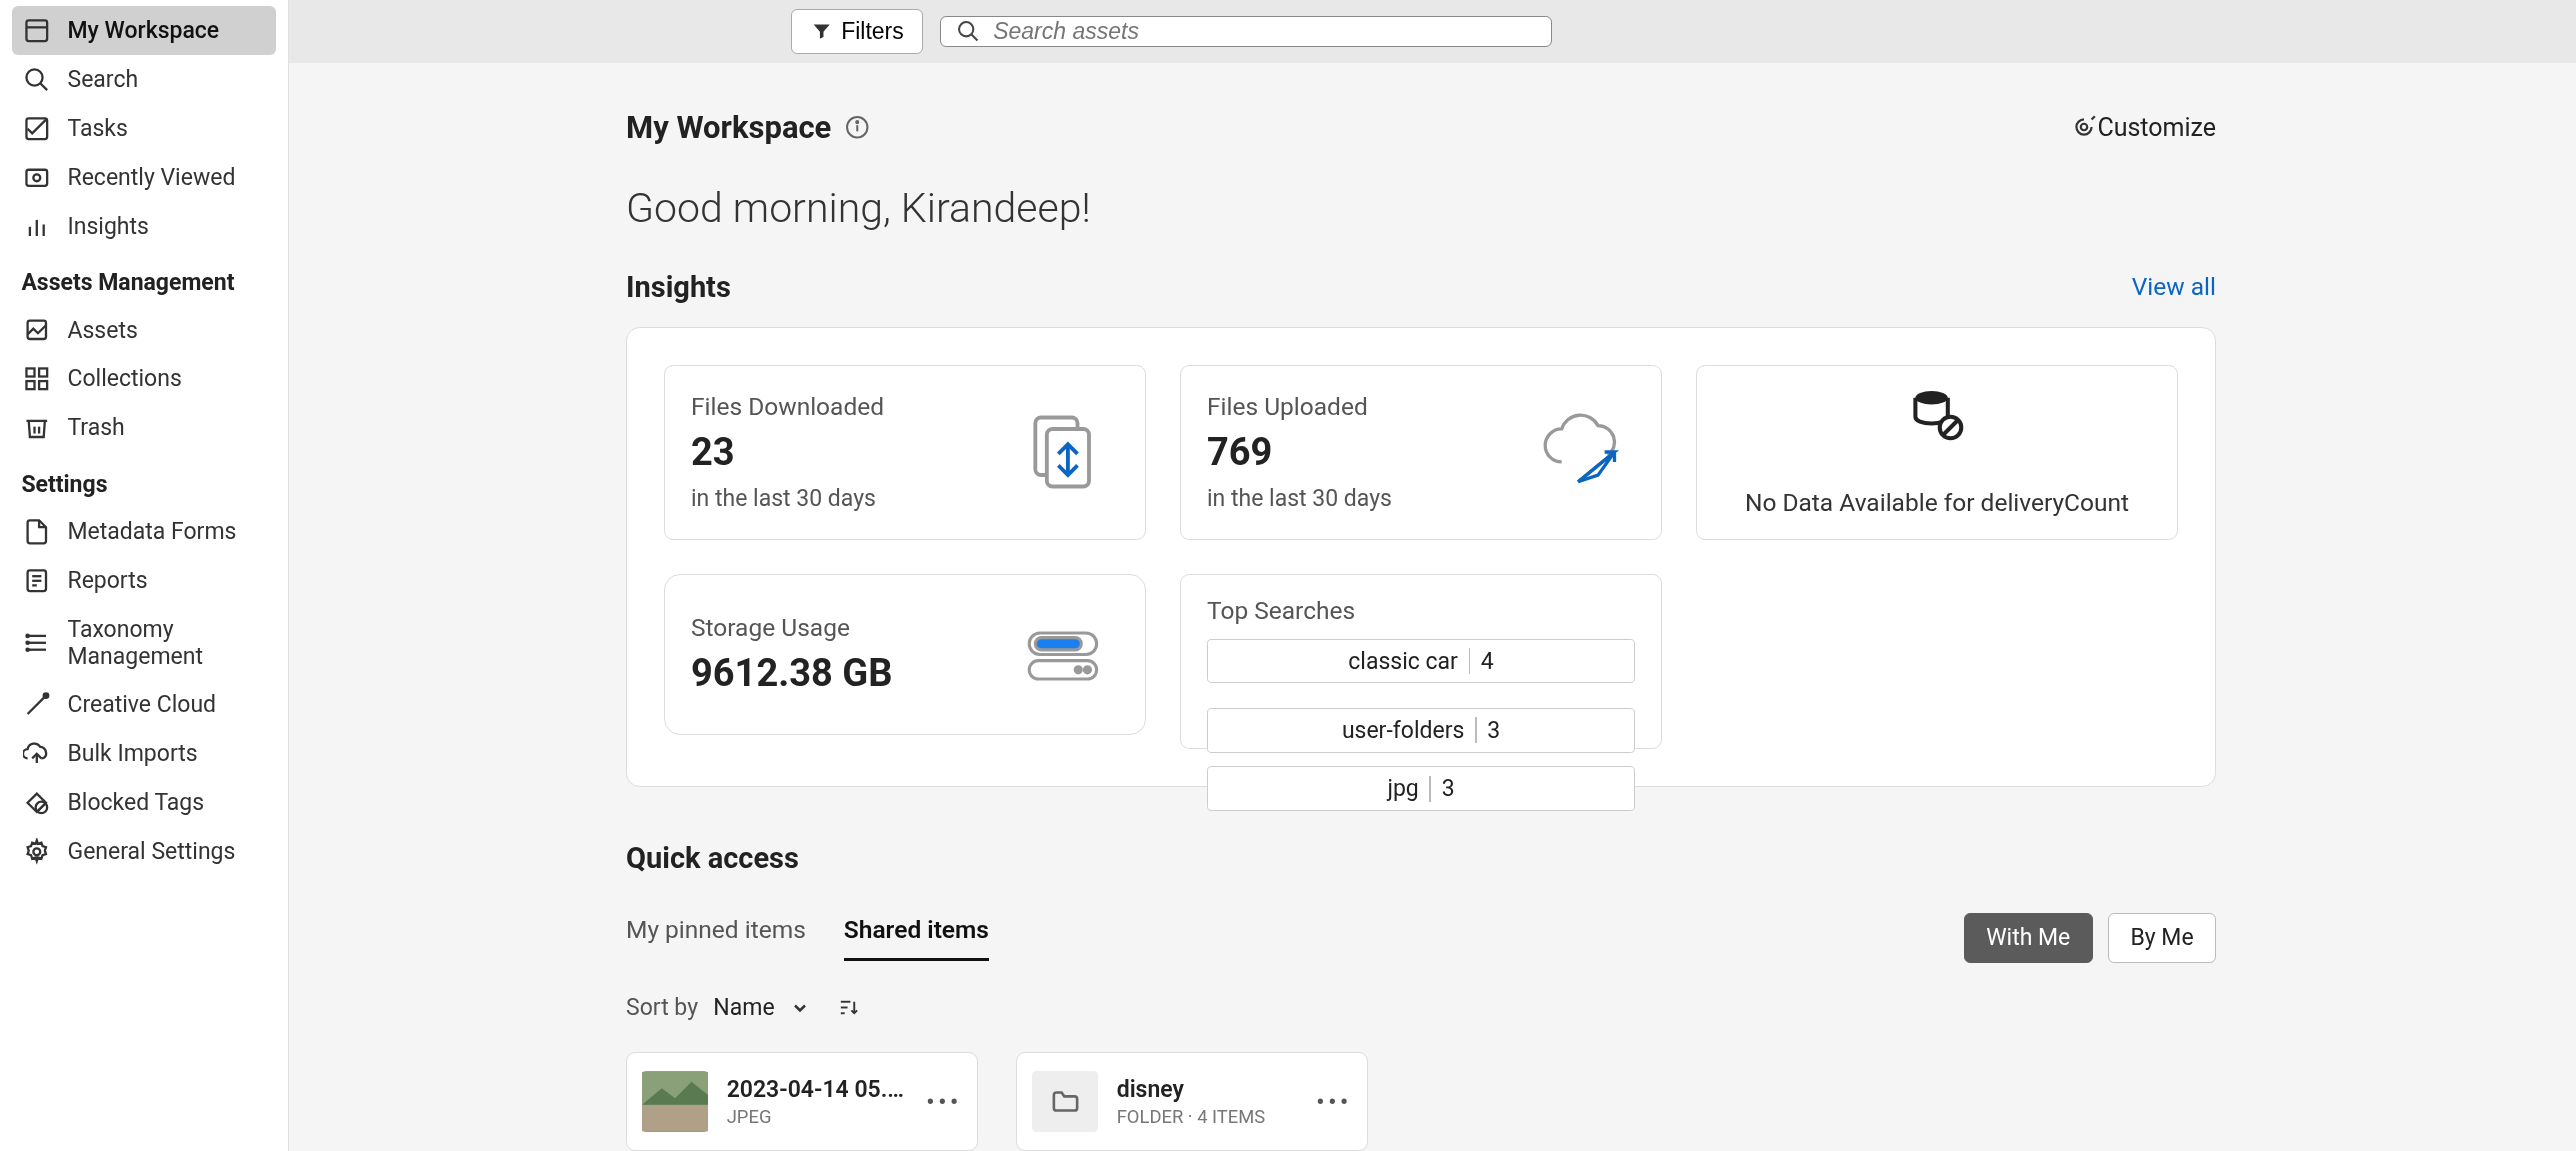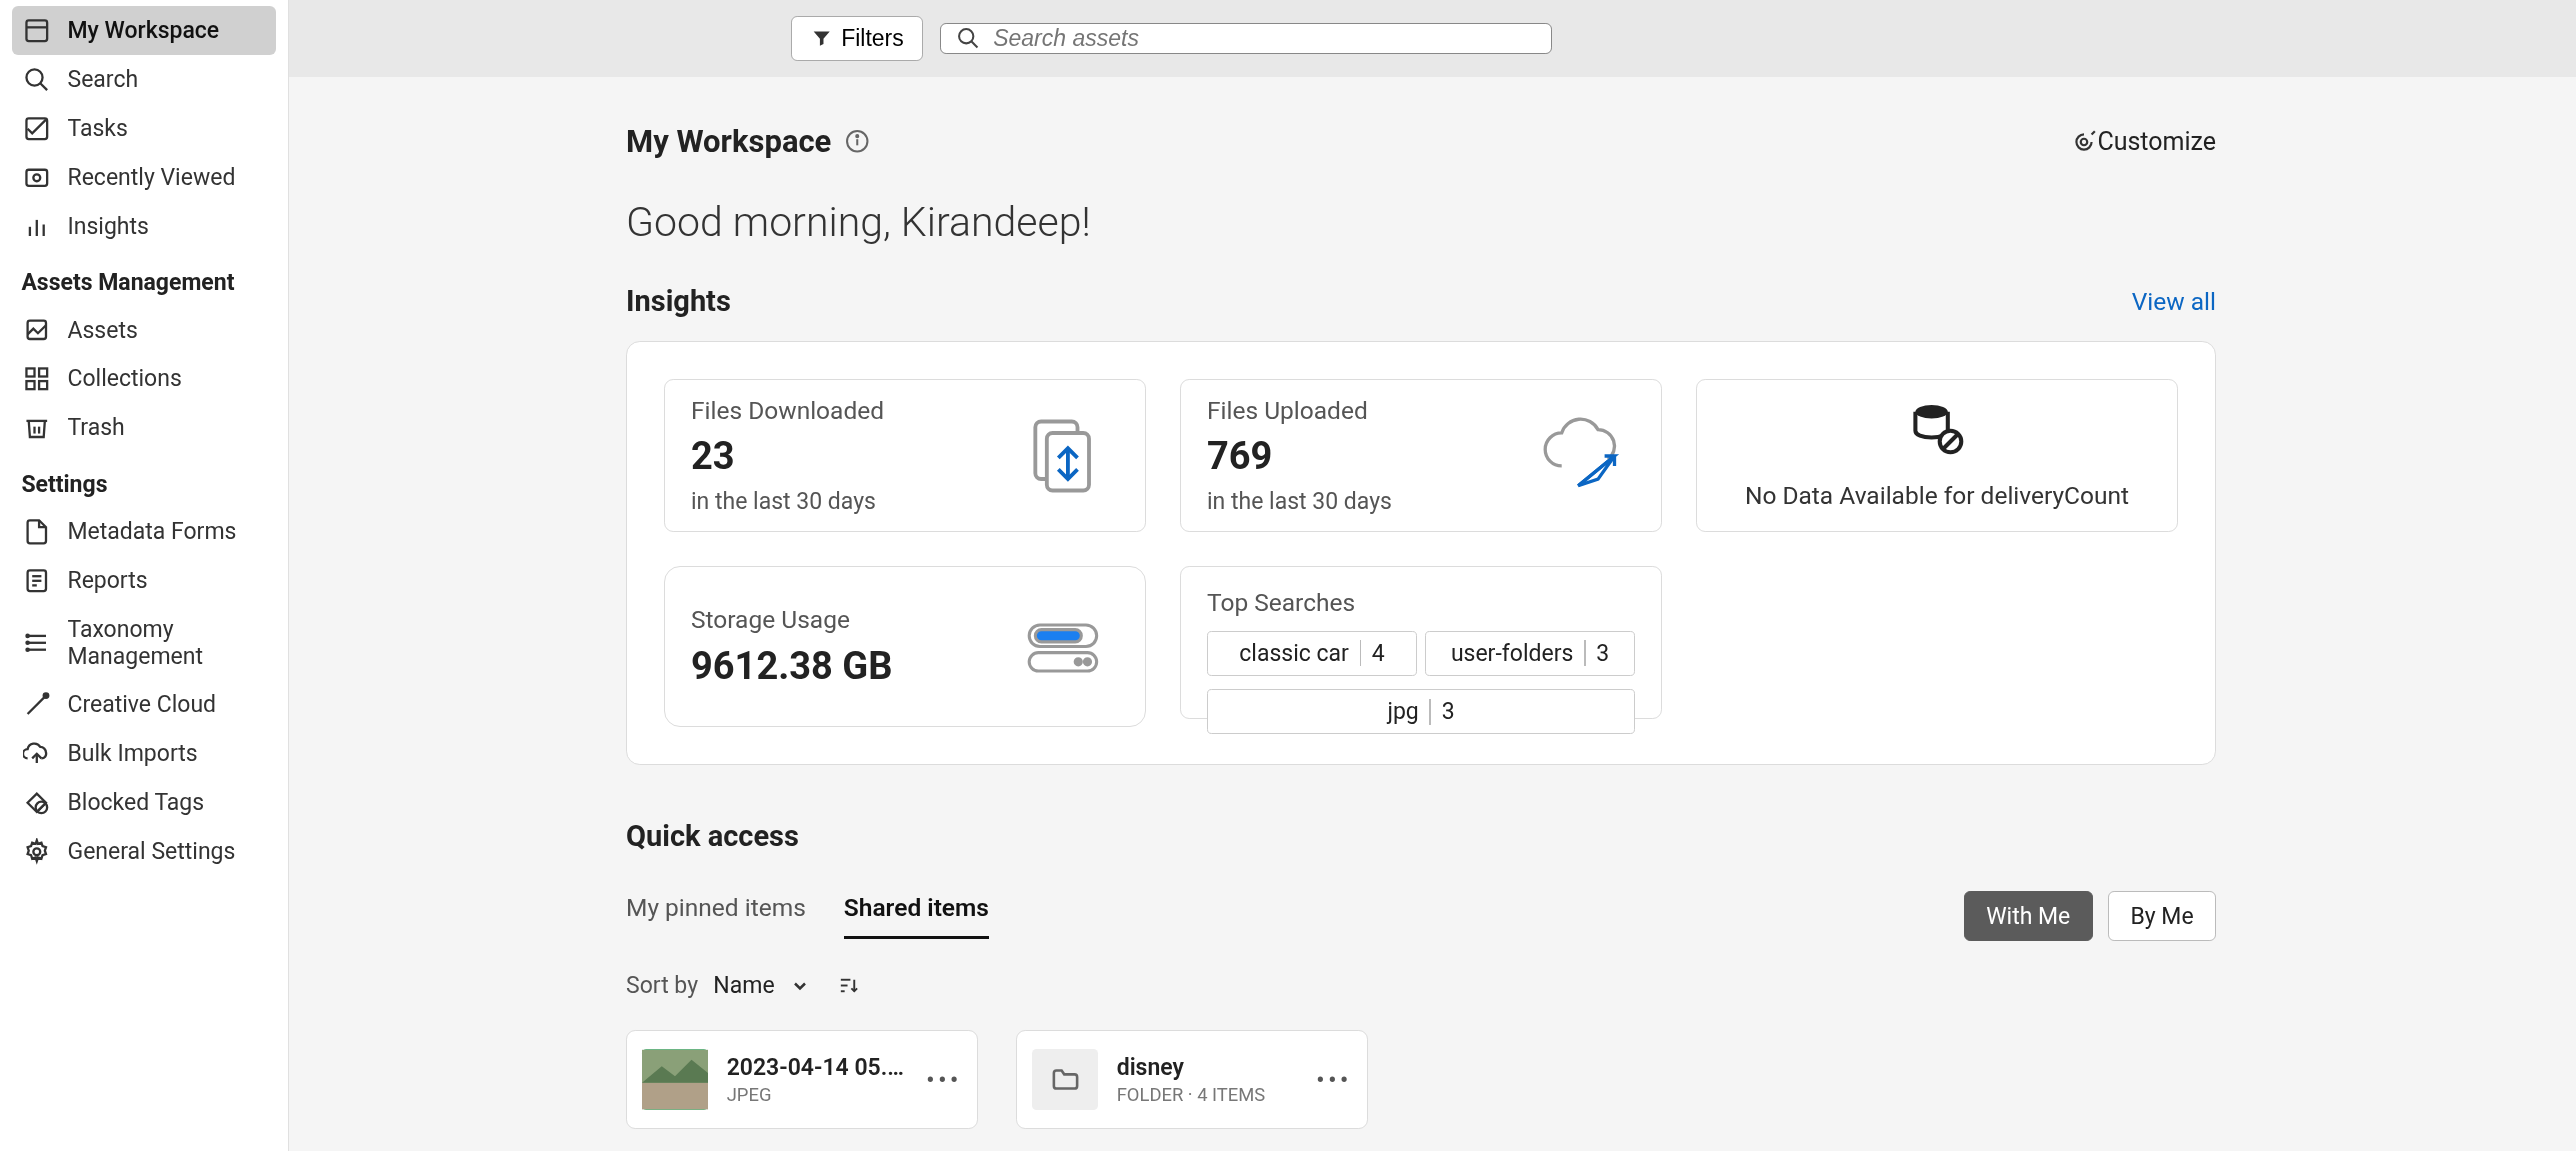--- a/index.html
+++ b/index.html
@@ -83,34 +83,34 @@
 .insights-panel {
   border:1.5px solid #dcdcdc; border-radius:13.8px;
   background:#fff;
   margin-top: 23px;
   padding: 37px; display:flex; flex-direction:column; gap:34px;
 }
 .insights-row { display:flex; gap:34px;}
 .card {
   border:1.5px solid #dcdcdc; border-radius:9.2px;
   background:#fff; padding: 21.4px 26px;
-  width: 482px; height: 153px;
+  width: 482px; height: 175px;
   display:flex; justify-content:space-between; align-items:center;
   position:relative;
 }
 .card.storage{height:161px;border-radius:16px;}
 .card .meta { display:flex; flex-direction:column; gap:6.1px;}
 .card .label { font-size:24.5px; color:#555;}
 .card .value { font-size:38px; font-weight:700; color:#222; margin-top:3.1px;}
 .card .sub { font-size:23px; color:#555; margin-top:4.6px;}
 .card .icon-zone { width:107px; height:107px; display:flex; align-items:center; justify-content:center;}
 .card.nodata{ display:flex; flex-direction:column; align-items:center; justify-content:space-between; gap:15.3px;}
 .card.nodata .label{color:#333; font-size:24.5px;}
 .card.topsearch{ flex-direction:column; align-items:stretch; justify-content:flex-start; gap:13.8px;}
-.chips-row{ display:flex; gap:8px;}
+.chips-row{ display:flex; gap:25px;flex-direction:column;}
 .chip{
   border:1.5px solid #ccc; border-radius:4.6px; background:#fff;
   display:flex; align-items:center; justify-content:center;
   padding:7.7px 0; flex:1; font-size:23px;
 }
 .chip .divider{ width:1.5px; height:26px; background:#bbb; margin:0 10.7px;}
 .chip-full{ width:100%; }
 
 .quick-title{ font-size:29px; font-weight:700; margin-top:54px;}
 .tabs-row{ display:flex; align-items:center; justify-content:space-between; margin-top:38px;}

